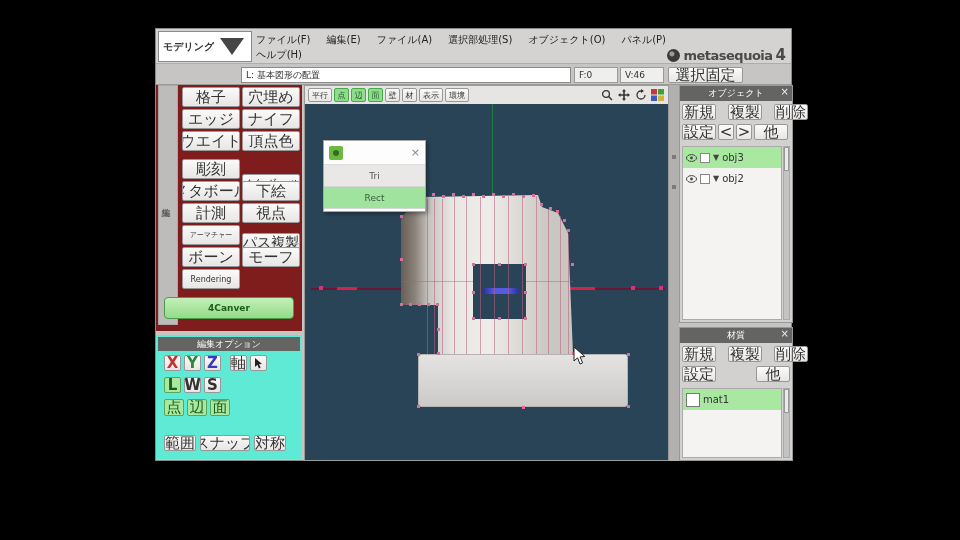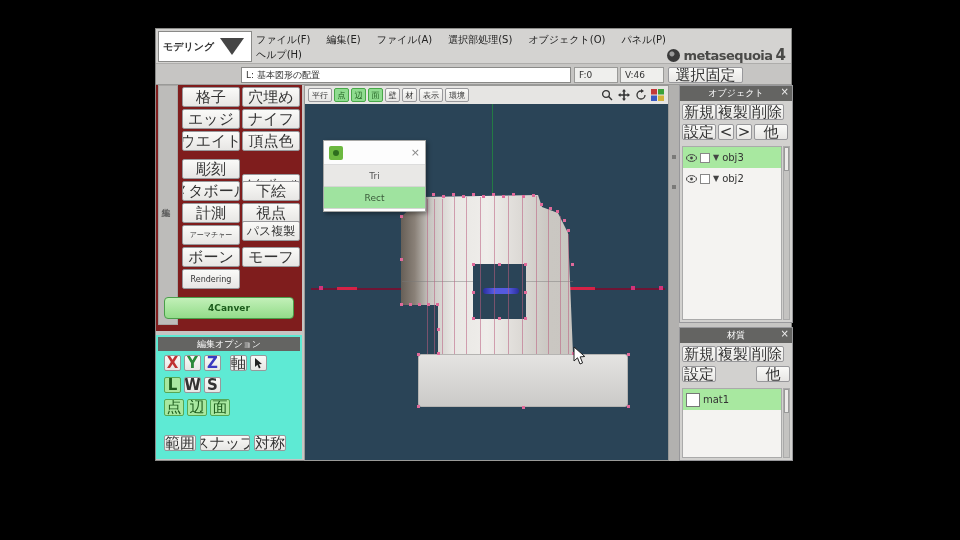--- a/index.html
+++ b/index.html
@@ -93,21 +93,21 @@
   .dlg-row.selected{background:#9fe39f;color:#3a5a3a;}
   .dlg-row.normal{background:#e9e8e6;color:#555;}
   #cursor{position:absolute;left:268px;top:242px;}
   
   #splitter{position:absolute;left:513px;top:56px;width:10px;height:376px;background:#b2b1af;}
   #splitter .mark{position:absolute;left:3px;width:4px;height:4px;background:#7a7a78;}
   
   .rpanel{position:absolute;left:523px;width:114px;background:#d2d1cf;border:1px solid #98989b;}
   #objpanel{top:56px;height:238px;} #matpanel{top:298px;height:134px;}
   .rpanel .title-bar{height:15px;}
-  .prow1{position:absolute;top:18px;left:2px;display:flex;gap:0;}
+  .prow1{position:absolute;top:18px;left:2px;display:flex;gap:12px;}
   .prow2{position:absolute;top:38px;left:2px;display:flex;gap:2px;}
   .pbtn{width:34px;height:16px;} .pbtn-s{width:16px;height:16px;}
   .plist{position:absolute;left:2px;top:60px;right:10px;bottom:2px;background:#f4f3f1;border:1px solid #aaa;}
   .list-row{height:21px;display:flex;align-items:center;gap:3px;padding:0 3px;font-size:10px;color:#333;}
   .list-row.selected{background:#a8e8a0;}
   .chk{width:10px;height:10px;background:#fff;border:1px solid #888;}
   .tri-down{font-size:8px;color:#444;}
   .swatch{width:14px;height:14px;background:#fff;border:1px solid #777;}
   .scrollbar{position:absolute;right:2px;top:60px;bottom:2px;width:7px;background:#c4c3c1;border:1px solid #aaa;}
   .scroll-thumb{position:absolute;left:0;top:0;width:5px;height:24px;background:#ecebe9;border:1px solid #999;}
@@ -157,21 +157,21 @@
     <div class="btn cmd-btn" style="left:86px;top:24px">ナイフ</div>
     <div class="btn cmd-btn" style="left:26px;top:46px">ウエイト</div>
     <div class="btn cmd-btn" style="left:86px;top:46px">頂点色</div>
     <div class="btn cmd-btn" style="left:26px;top:74px">彫刻</div>
     <div class="btn cmd-btn" style="left:86px;top:89px;font-size:12px">メタボール</div>
     <div class="btn cmd-btn" style="left:26px;top:96px">メタボール</div>
     <div class="btn cmd-btn" style="left:86px;top:96px">下絵</div>
     <div class="btn cmd-btn" style="left:26px;top:118px">計測</div>
     <div class="btn cmd-btn" style="left:86px;top:118px">視点</div>
     <div class="btn cmd-btn" style="left:26px;top:140px;font-size:7px">アーマチャー</div>
-    <div class="btn cmd-btn" style="left:86px;top:136px;font-size:12px">パス複製</div>
+    <div class="btn cmd-btn" style="left:86px;top:148px;font-size:14px">パス複製</div>
     <div class="btn cmd-btn" style="left:26px;top:162px">ボーン</div>
     <div class="btn cmd-btn" style="left:86px;top:162px">モーフ</div>
     <div class="btn" id="render-btn">Rendering</div>
     <div id="plugin-btn">4Canver</div>
   </div>
 
   <div id="editopt">
     <div class="title-bar">編集オプション</div>
     <div class="btn sq-btn" style="left:8px;top:20px;color:#c03333">X</div>
     <div class="btn sq-btn" style="left:28px;top:20px;color:#2a8a3a">Y</div>

